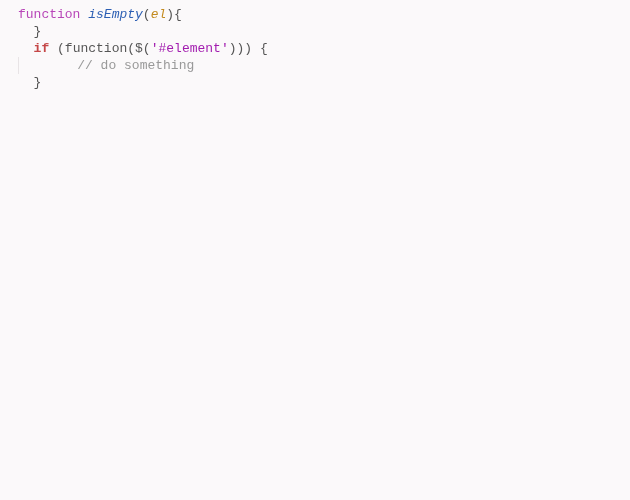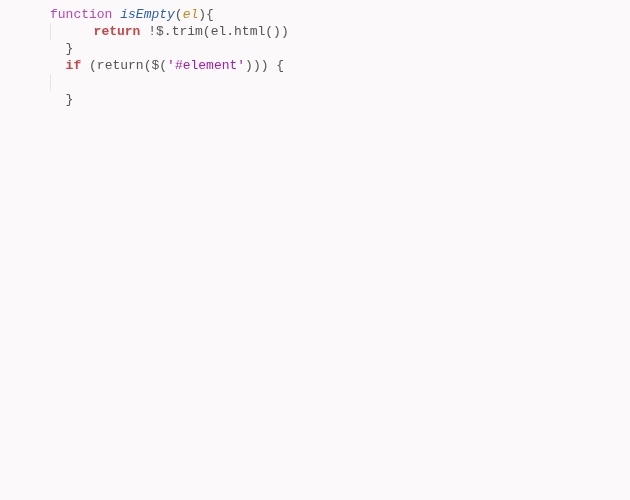--- a/index.html
+++ b/index.html
@@ -7,21 +7,21 @@
       width: 630px;
       height: 500px;
       background: #fbf9fa;
       font-family: "SFMono-Regular", Consolas, "Liberation Mono", Menlo, monospace;
       font-size: 13px;
       line-height: 17px;
       padding: 6px 0 0 0;
       overflow: hidden;
     }
     .code-block { display: block; }
-    .line { white-space: pre; padding-left: 18px; margin-left: 32px; }
+    .line { white-space: pre; padding-left: 18px; }
     .indent-guide {
       border-left: 1px solid #e8e4e6;
       padding-left: 0;
     }
     .kw-decl { color: #b846b8; }
     .kw-ctrl { color: #c54747; font-weight: bold; }
     .fn-name { color: #2d5fb3; font-style: italic; }
     .param { color: #c38a1e; font-style: italic; }
     .punct { color: #555; }
     .brace { color: #555; }
@@ -31,18 +31,17 @@
     .comment { color: #999; }
     .bang { color: #555; }
     .num-indent { display: inline-block; }
     .c2 { width: 28px; }
   </style>
 </head>
 <body>
 
 <div class="code-block">
   <div class="line"><span class="kw-decl">function</span> <span class="fn-name">isEmpty</span><span class="punct">(</span><span class="param">el</span><span class="brace">){</span></div>
-  <div class="line"><span class="num-indent c2 indent-guide">&nbsp;</span>  <span class="kw-ctrl">return</span><span> </span><span class="bang">!</span><span class="dollar">$</span><span class="ident">.trim(el.html())</span></div>
   <div class="line">  <span class="brace">}</span></div>
-  <div class="line">  <span class="kw-ctrl">if</span><span> </span><span class="ident">(return(</span><span class="dollar">$</span><span class="ident">(</span><span class="string">'#element'</span><span class="ident">))) {</span></div>
-  <div class="line"><span class="num-indent c2 indent-guide">&nbsp;</span>    </div>
+  <div class="line">  <span class="kw-ctrl">if</span><span> </span><span class="ident">(function(</span><span class="dollar">$</span><span class="ident">(</span><span class="string">'#element'</span><span class="ident">))) {</span></div>
+  <div class="line"><span class="num-indent c2 indent-guide">&nbsp;</span>    <span class="comment">// do something</span></div>
   <div class="line">  <span class="brace">}</span></div>
 </div>
 
 </body></html>

